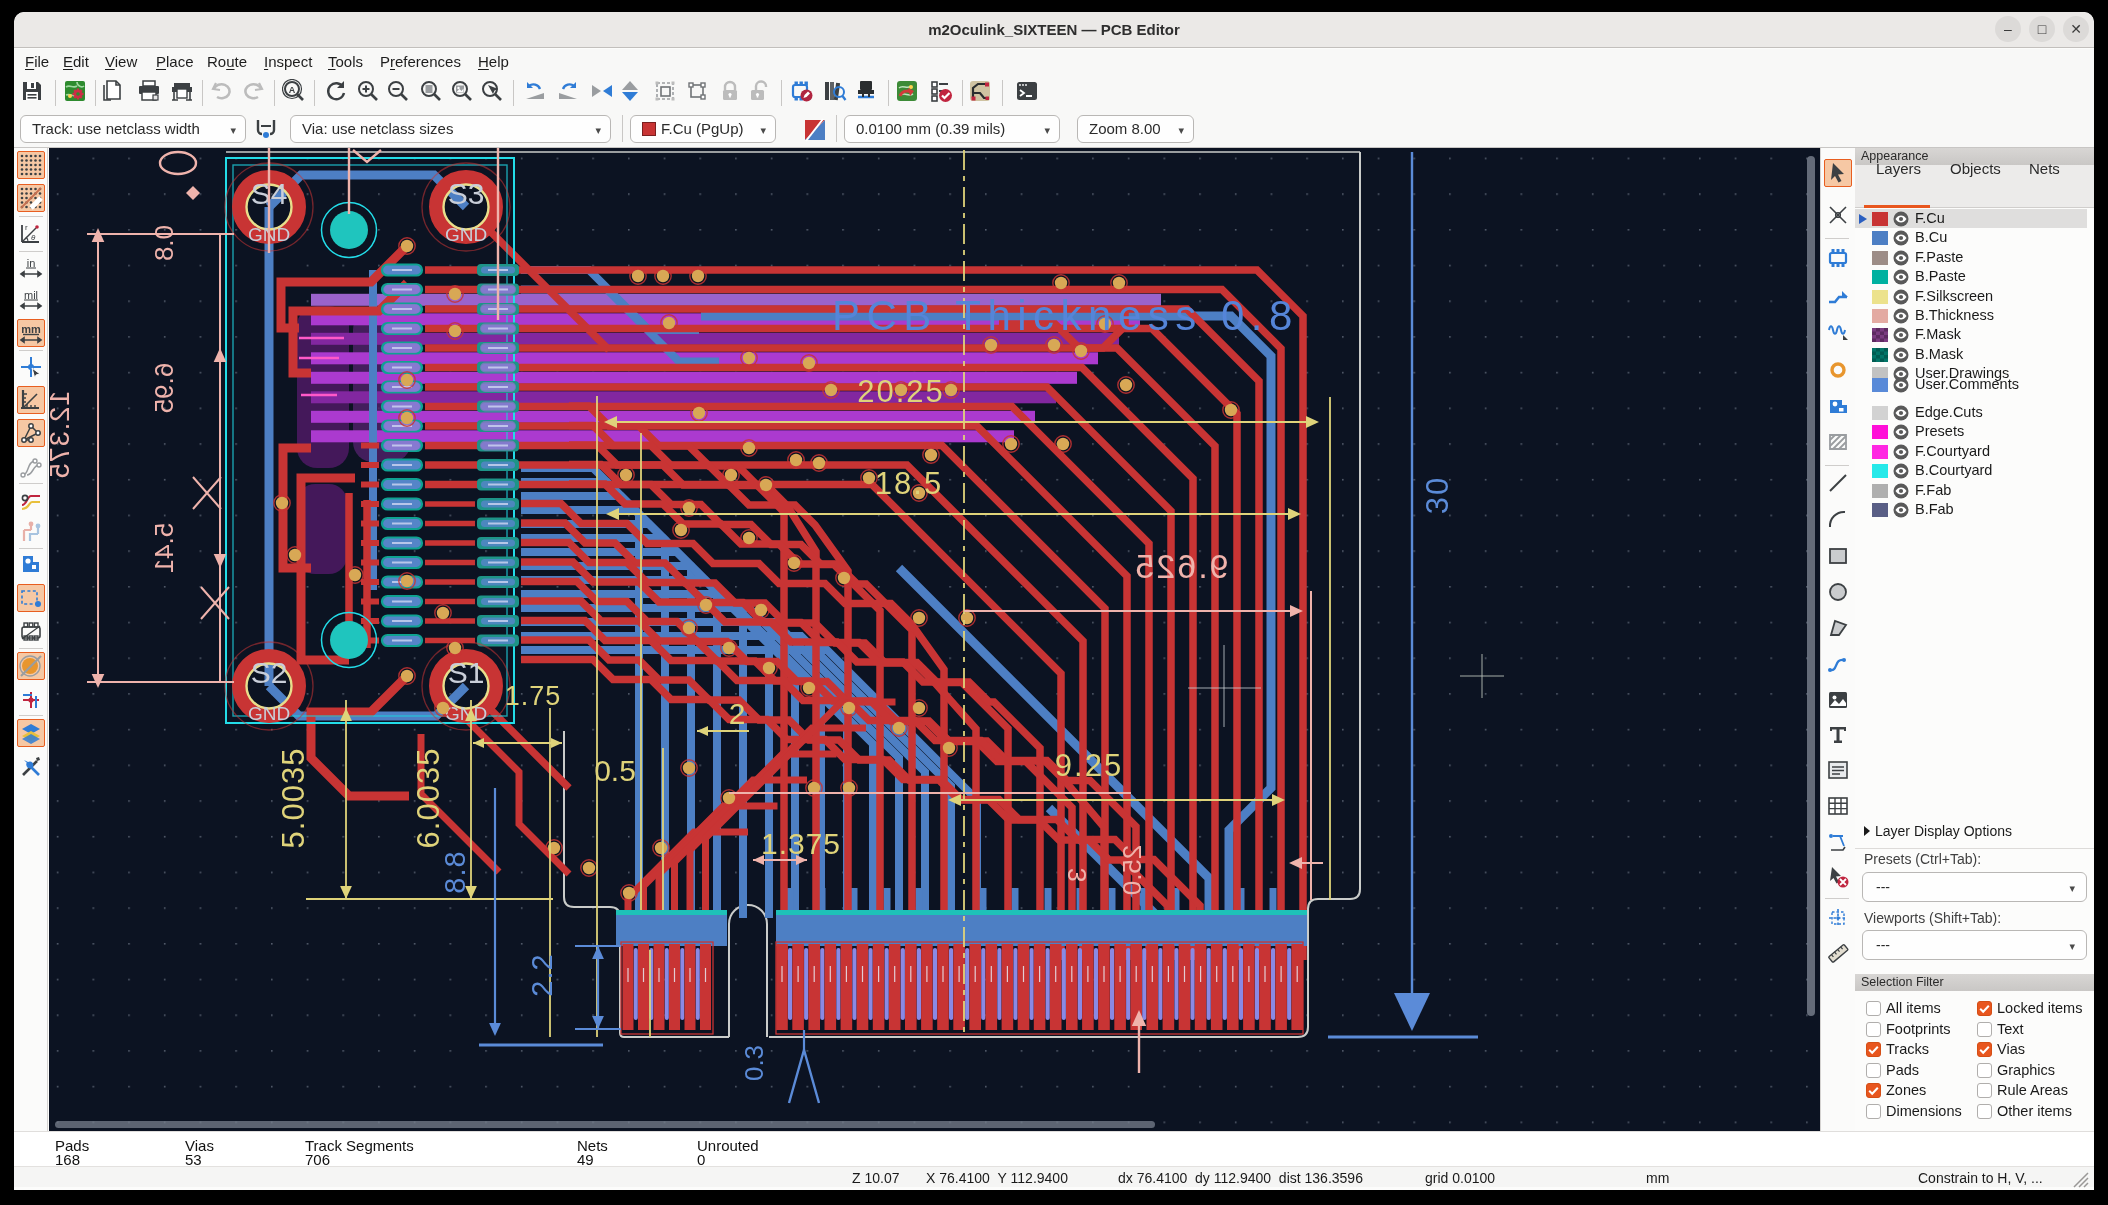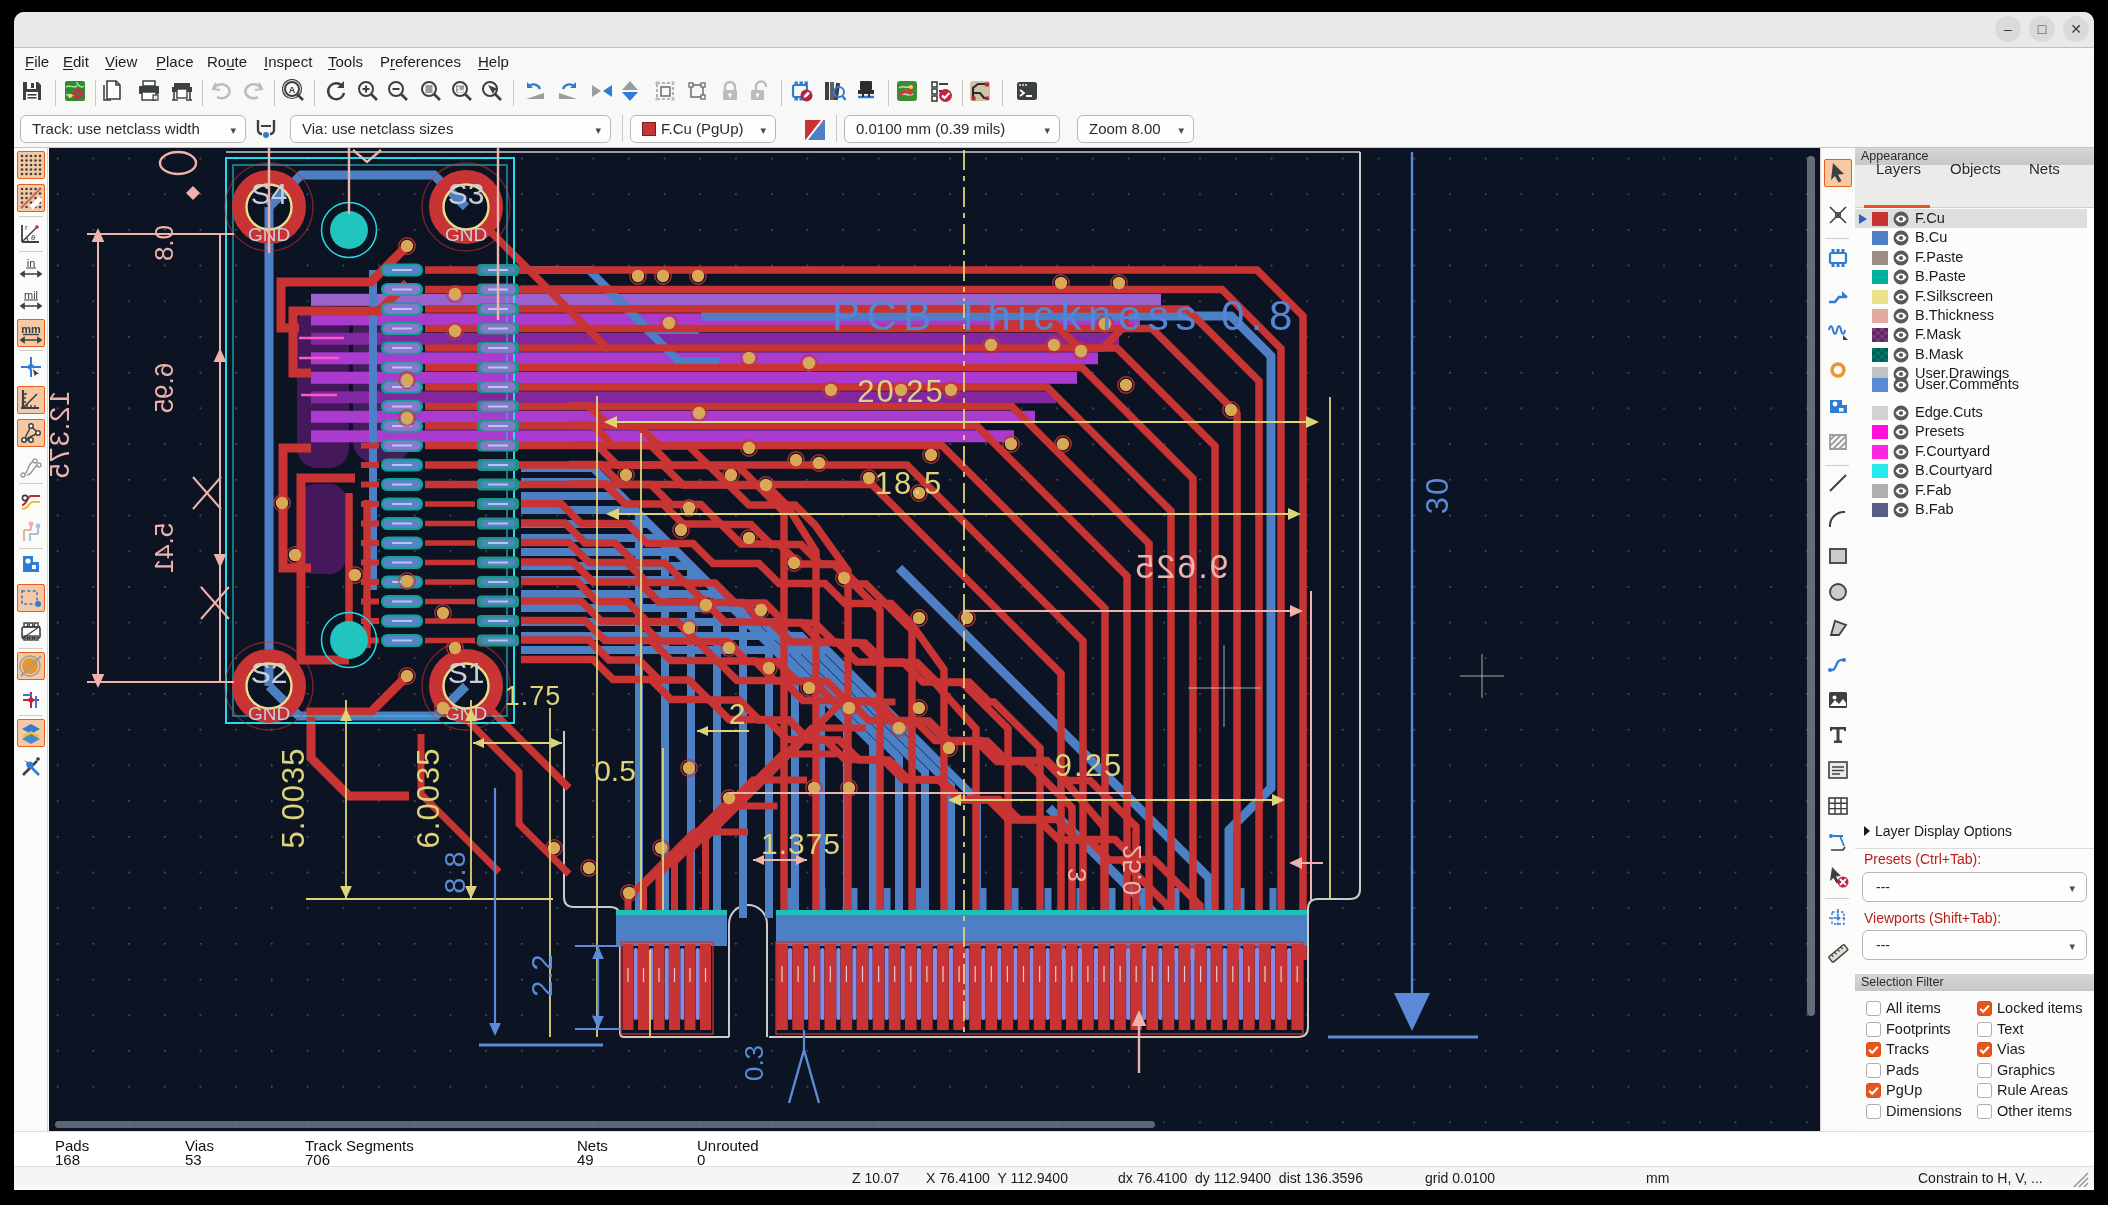--- a/index.html
+++ b/index.html
@@ -27,34 +27,35 @@
 #rpanel{left:1841px;top:136px;width:239px;height:1030px;background:#fcfcfb}
 .phead{left:0;width:239px;height:17px;background:linear-gradient(#d8d6d4,#c9c7c5);font-size:12.5px;color:#2a2a2a;padding-left:6px;line-height:17px}
 #tabs{left:0;top:17px;width:239px;height:43px;background:#eceBea;border-bottom:1px solid #d0cecc}
 .tab{top:12px;font-size:15px;color:#2a2a2a}
 #tabline{left:9px;top:57px;width:66px;height:3px;background:#e8561e}
 .lrow{left:0;width:232px;height:19px;font-size:14.5px;color:#1a1a1a}
 .lrow.sel{background:#dfdedd}
 .sw{position:absolute;left:17px;top:2.5px;width:16px;height:14px}
 .lname{position:absolute;left:60px;top:1px}
 .ldo{font-size:14px;color:#1a1a1a}
-.plabel{font-size:14px;color:#b91c1c}
+.plabel{font-size:14px;color:#404040}
 .pdd{height:30px;background:#fefefe;border:1px solid #b9b7b5;border-radius:6px;font-size:14px;color:#2b2b2b;line-height:28px;padding-left:13px}
 .cb{width:15px;height:15px;border:1px solid #b0aeac;border-radius:3px;background:#fff}
 .cb.on{background:#e8561e;border-color:#d44e15}
 .cblabel{font-size:14.5px;color:#1a1a1a}
 #sbar1{left:0;top:1119px;width:2080px;height:35px;background:#fff;border-top:1px solid #e0dedc}
 #sbar2{left:0;top:1154px;width:2080px;height:21px;background:#f5f5f4;border-top:1px solid #e3e1df;font-size:14px;color:#1a1a1a}
 .s1l{top:5px;font-size:15px;color:#111}
 .s1v{top:19px;font-size:15px;color:#111}
 .s2{top:3px}
 #canvas{left:35px;top:136px;width:1771px;height:983px;background:#0c1322}
 </style></head><body>
 <div id="win">
     <div class="abs" id="titlebar"></div>
+    <div class="abs" id="title">m2Oculink_SIXTEEN — PCB Editor</div>
     <div class="abs winbtn" style="left:1981px">–</div>
     <div class="abs winbtn" style="left:2015px">□</div>
     <div class="abs winbtn" style="left:2049px">✕</div>
     <div class="abs" id="menubar"></div>
     <div class="abs menu" style="left:11px"><u>F</u>ile</div>
     <div class="abs menu" style="left:49px"><u>E</u>dit</div>
     <div class="abs menu" style="left:91px"><u>V</u>iew</div>
     <div class="abs menu" style="left:142px"><u>P</u>lace</div>
     <div class="abs menu" style="left:193px">Ro<u>u</u>te</div>
     <div class="abs menu" style="left:250px"><u>I</u>nspect</div>
@@ -1459,21 +1460,21 @@
       <div class="abs cblabel" style="left:142px;top:893px">Vias</div>
       <div class="abs cb" style="left:11px;top:915px;position:absolute"></div>
       <div class="abs cblabel" style="left:31px;top:914px">Pads</div>
       <div class="abs cb" style="left:122px;top:915px;position:absolute"></div>
       <div class="abs cblabel" style="left:142px;top:914px">Graphics</div>
       <div class="abs cb on" style="left:11px;top:935px;position:absolute">
         <svg width="15" height="15" viewBox="0 0 15 15" style="position:absolute;left:-1px;top:-1px">
           <path d="M3.2 7.8l3 3 5.6-6" fill="none" stroke="#fff" stroke-width="2"></path>
         </svg>
       </div>
-      <div class="abs cblabel" style="left:31px;top:934px">PgUp</div>
+      <div class="abs cblabel" style="left:31px;top:934px">Zones</div>
       <div class="abs cb" style="left:122px;top:935px;position:absolute"></div>
       <div class="abs cblabel" style="left:142px;top:934px">Rule Areas</div>
       <div class="abs cb" style="left:11px;top:956px;position:absolute"></div>
       <div class="abs cblabel" style="left:31px;top:955px">Dimensions</div>
       <div class="abs cb" style="left:122px;top:956px;position:absolute"></div>
       <div class="abs cblabel" style="left:142px;top:955px">Other items</div>
     </div>
     <div class="abs" id="sbar1">
       <div class="abs s1l" style="left:41px">Pads</div>
       <div class="abs s1v" style="left:41px">168</div>

